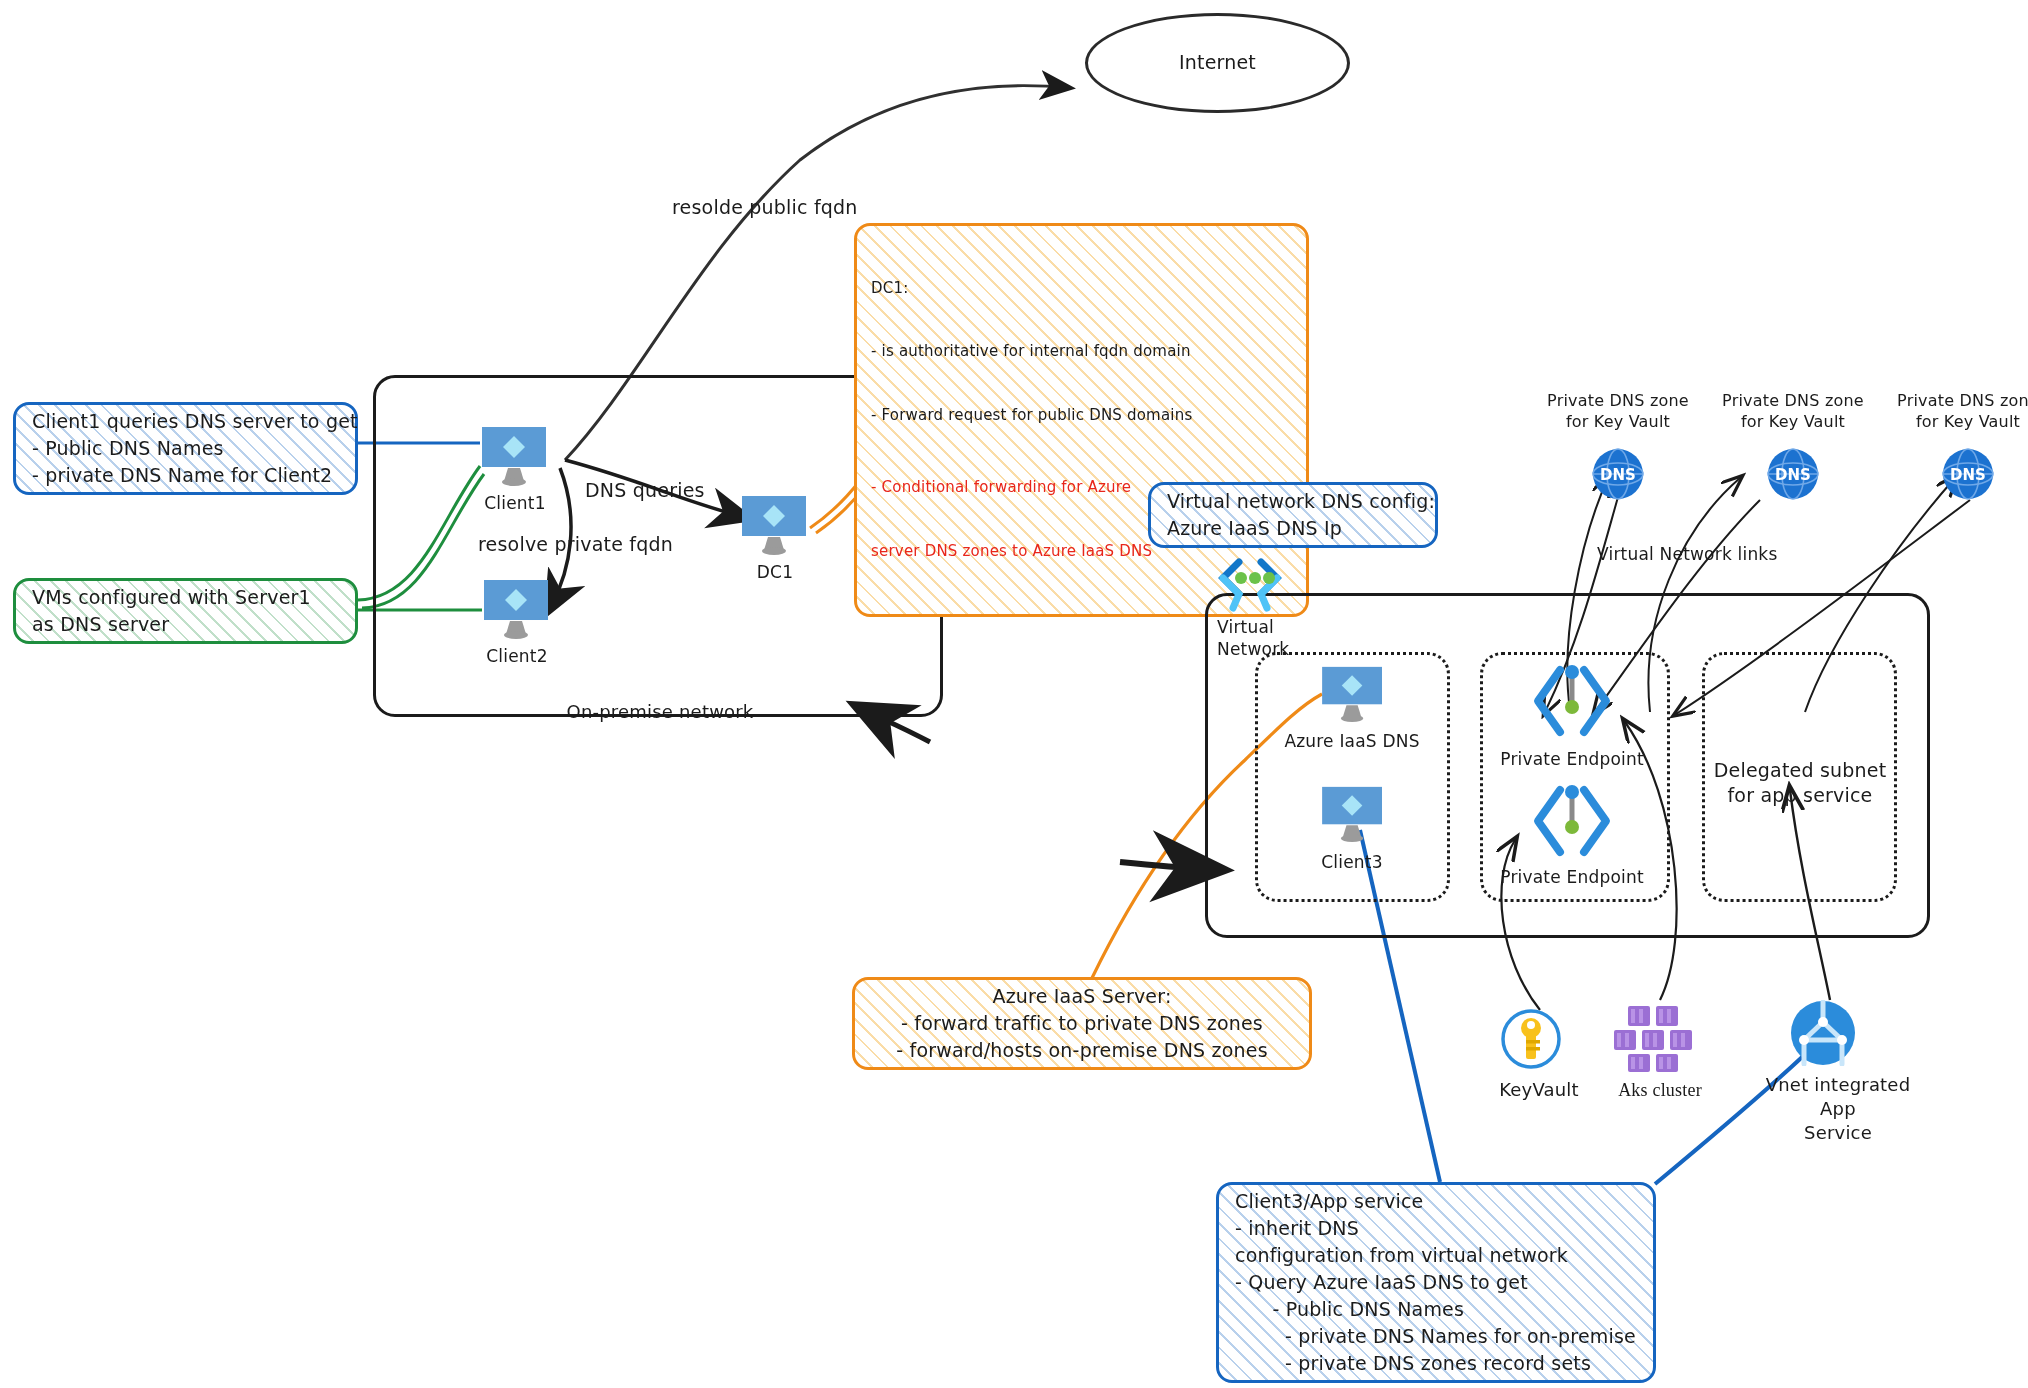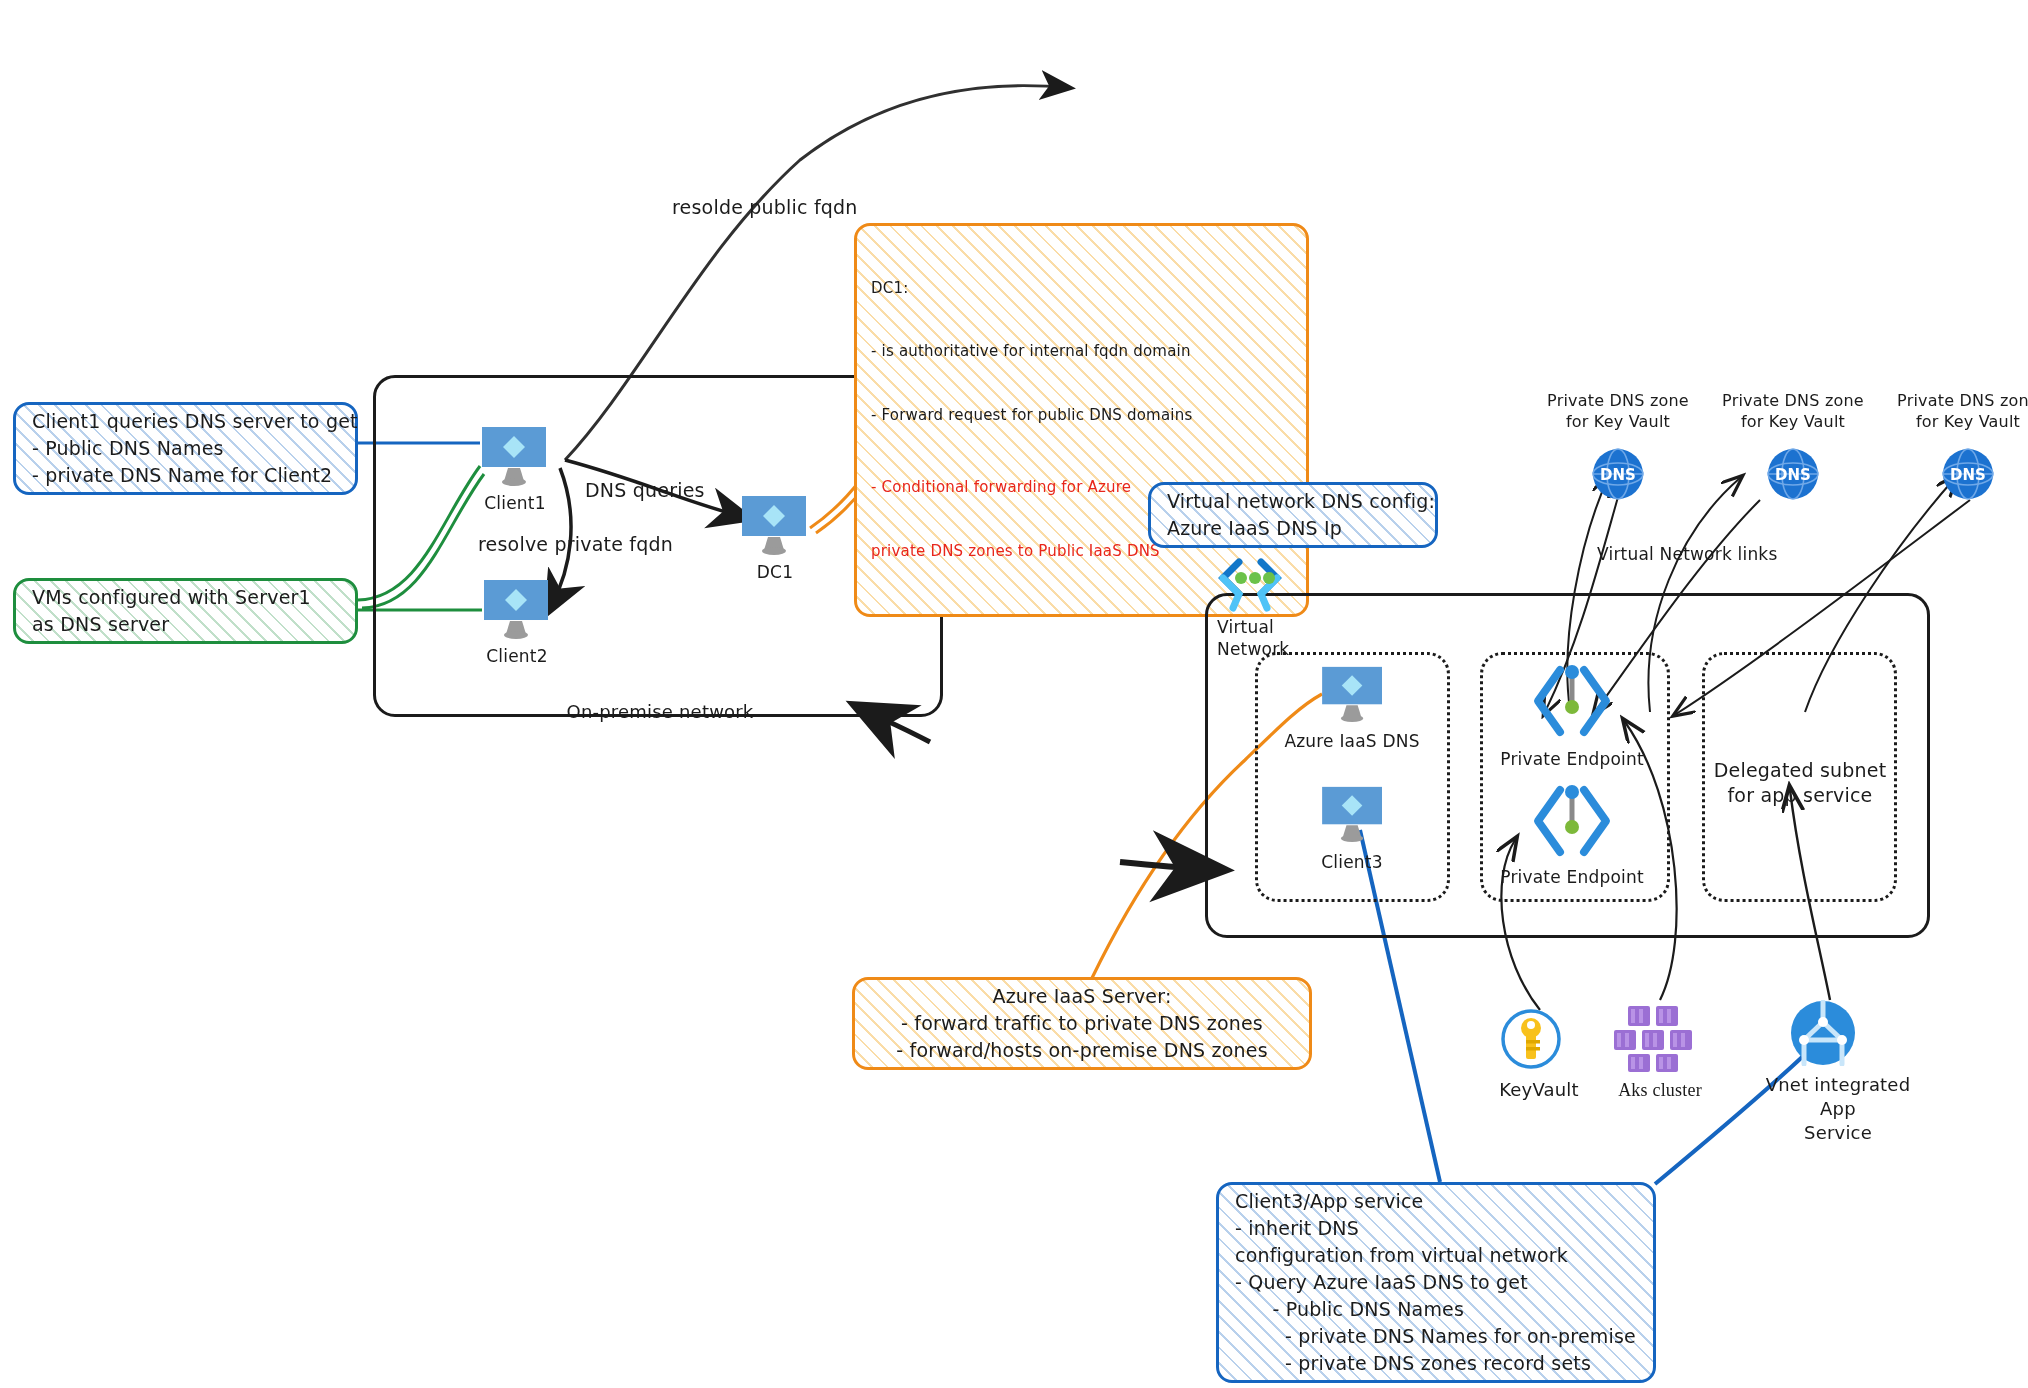--- a/index.html
+++ b/index.html
@@ -150,20 +150,23 @@
 
     <path d="M 1830 1000 C 1818 940 1800 870 1790 790" fill="none" stroke="#1b1b1b" stroke-width="2.4" marker-end="url(#arrowThin)"></path>
 
     <path d="M 1360 830 L 1440 1182" fill="none" stroke="#1565c0" stroke-width="4"></path>
 
     <path d="M 1655 1184 C 1720 1130 1790 1070 1822 1038" fill="none" stroke="#1565c0" stroke-width="4"></path>
 
     <path d="M 1250 578 C 1236 596 1228 604 1222 598" fill="none" stroke="#1b1b1b" stroke-width="3"></path>
   </svg>
 
+  <div class="ellipse" style="left:1085px; top:13px; width:265px; height:100px;">
+    <span class="lbl" style="position:static; font-size:19px;">Internet</span>
+  </div>
 
   <div class="box-solid" style="left:373px; top:375px; width:570px; height:342px;"></div>
   <div class="lbl center" style="left:660px; top:700px; font-size:18px;">On-premise network</div>
 
   <div class="icon" style="left:480px; top:425px;">
     <svg width="70" height="62" viewBox="0 0 70 62">
       <rect x="2" y="2" width="64" height="40" fill="#5b9bd5"></rect>
       <polygon points="34,11 45,22 34,33 23,22" fill="#a8e4f7"></polygon>
       <path d="M28 43 L40 43 L44 56 L24 56 Z" fill="#9b9b9b"></path>
       <ellipse cx="34" cy="57" rx="12" ry="4" fill="#9b9b9b"></ellipse>
@@ -200,21 +203,21 @@
 - private DNS Name for Client2</div>
 
   <div class="callout green" style="left:13px; top:578px; width:345px; font-size:19px;">VMs configured with Server1
 as DNS server</div>
 
   <div class="callout orange" style="left:854px; top:223px; width:455px; font-size:15px; padding:9px 14px;">
     <div>DC1:</div>
     <div>- is authoritative for internal fqdn domain</div>
     <div>- Forward request for public DNS domains</div>
     <div class="red-text" style="margin-top:8px;">- Conditional forwarding for Azure</div>
-    <div class="red-text">private DNS zones to Public IaaS DNS</div>
+    <div class="red-text">server DNS zones to Azure IaaS DNS</div>
   </div>
 
   <div class="callout blue" style="left:1148px; top:482px; width:290px; font-size:19px;">Virtual network DNS config:
 Azure IaaS DNS Ip</div>
 
   <div class="callout orange" style="left:852px; top:977px; width:460px; font-size:19px; text-align:center;">Azure IaaS Server:
 - forward traffic to private DNS zones
 - forward/hosts on-premise DNS zones</div>
 
   <div class="callout blue" style="left:1216px; top:1182px; width:440px; font-size:19px;">Client3/App service

